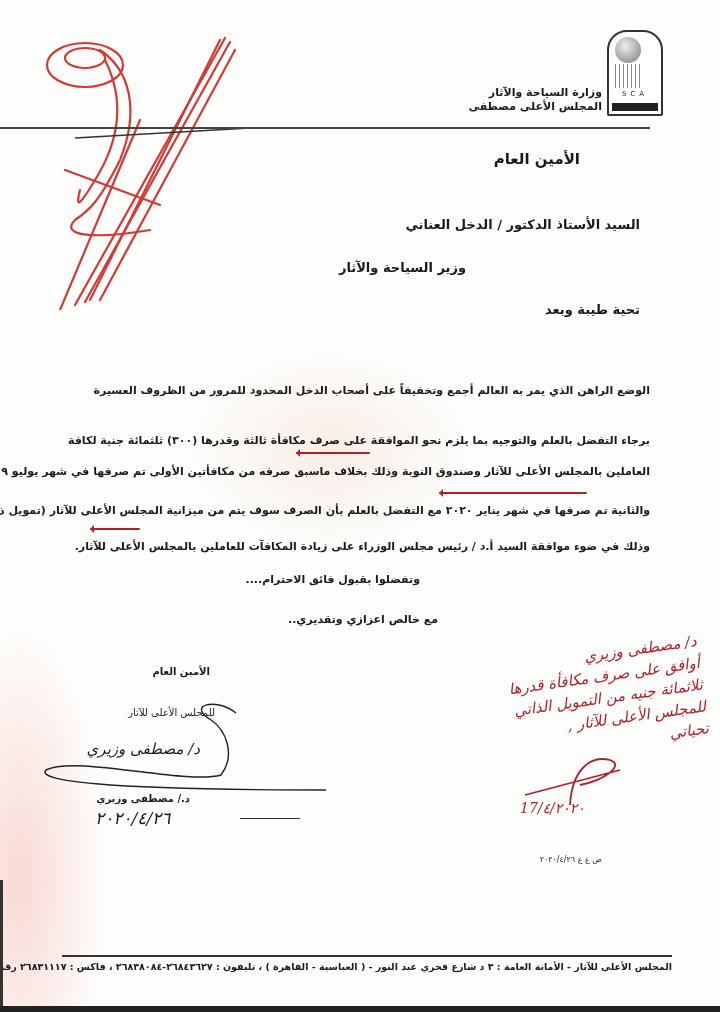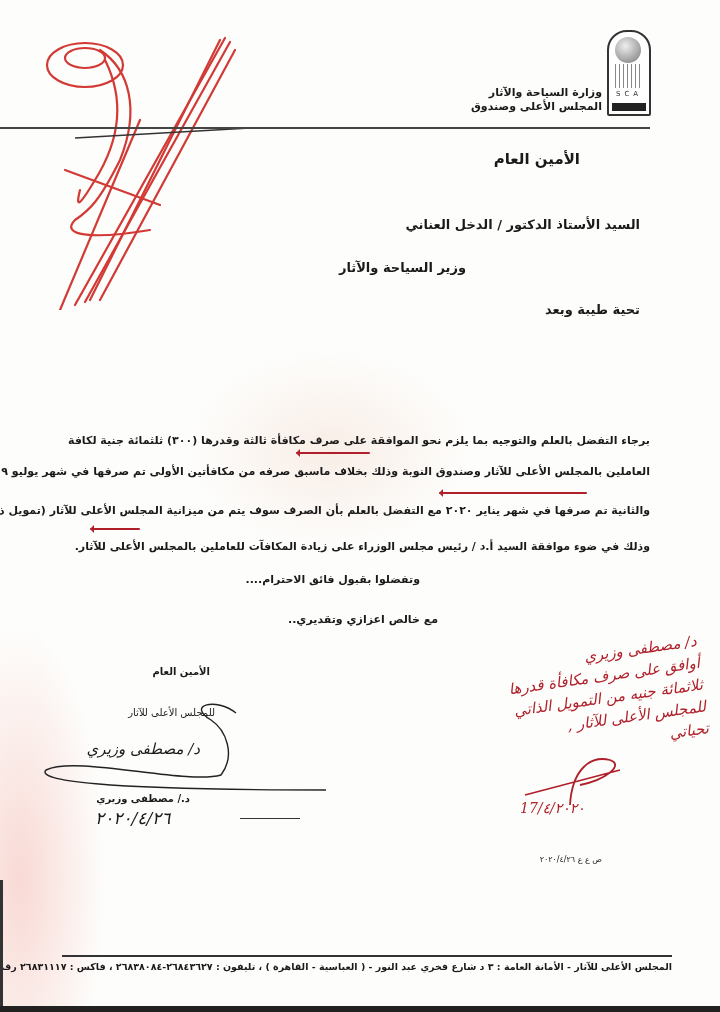--- a/index.html
+++ b/index.html
@@ -18,21 +18,21 @@
     }
     .abs { position: absolute; }
     .rtl { direction: rtl; text-align: right; unicode-bidi: plaintext; }
     .header-line { position: absolute; left: 0; top: 127px; width: 650px; height: 2px; background: #444; }
     .footer-line { position: absolute; left: 62px; top: 955px; width: 610px; height: 2px; background: #333; }
     .bottom-edge { position: absolute; left: 0; top: 1006px; width: 720px; height: 6px; background: #222; }
     .left-edge { position: absolute; left: 0; top: 880px; width: 3px; height: 130px; background: #333; }
 
     .logo {
       position: absolute; left: 607px; top: 30px; width: 40px; height: 82px;
-      border: 2px solid #333; border-radius: 20px 20px 2px 2px; background: #fff;
+      border: 2px solid #333; border-radius: 20px 20px 2px 2px; background: #fff; padding-left: 12px;
     }
     .logo .sun { position: absolute; left: 6px; top: 5px; width: 26px; height: 26px; border-radius: 50%;
       background: radial-gradient(circle at 40% 35%, #eee, #777); }
     .logo .rays { position: absolute; left: 6px; top: 32px; width: 28px; height: 24px;
       background: repeating-linear-gradient(90deg, #555 0 1px, transparent 1px 4px); opacity: .7; }
     .logo .sca { position: absolute; left: 0; top: 58px; width: 100%; text-align: center; font-size: 7px; letter-spacing: 4px; color: #333; }
     .logo .band { position: absolute; left: 3px; bottom: 3px; right: 3px; height: 8px; background: #222; }
 
     .ministry { font-size: 11px; font-weight: bold; line-height: 14px; width: 140px; }
     .sec-title { font-size: 15px; font-weight: bold; }
@@ -70,30 +70,31 @@
   <div class="abs" style="left:233px;top:18px;width:600px;height:1px"></div>
 
   <div class="logo">
     <div class="sun"></div>
     <div class="rays"></div>
     <div class="sca">SCA</div>
     <div class="band"></div>
   </div>
   <div class="abs rtl ministry" style="left:462px;top:86px">
     <div>وزارة السياحة والآثار</div>
-    <div>المجلس الأعلى وصندوق</div>
+    <div>المجلس الأعلى مصطفى</div>
   </div>
   <div class="header-line"></div>
 
   <div class="abs rtl sec-title" style="right:140px;top:150px">الأمين العام</div>
 
   <div class="abs rtl t14" style="right:80px;top:217px">السيد الأستاذ الدكتور / الدخل العناني</div>
   <div class="abs rtl t14" style="right:254px;top:260px">وزير السياحة والآثار</div>
   <div class="abs rtl t14" style="right:80px;top:302px">تحية طيبة وبعد</div>
 
+  <div class="abs rtl body-line" style="right:70px;top:384px">الوضع الراهن الذي يمر به العالم أجمع وتخفيفاً على أصحاب الدخل المحدود للمرور من الظروف العسيرة</div>
   <div class="abs rtl body-line" style="right:70px;top:434px">برجاء التفضل بالعلم والتوجيه بما يلزم نحو الموافقة على صرف مكافأة ثالثة وقدرها (٣٠٠) ثلثمائة جنية لكافة</div>
   <div class="underline-red" style="left:296px;top:452px;width:74px"></div>
   <div class="abs rtl body-line" style="right:70px;top:465px">العاملين بالمجلس الأعلى للآثار وصندوق النوبة وذلك بخلاف ماسبق صرفه من مكافأتين الأولى تم صرفها في شهر يوليو ٢٠١٩</div>
   <div class="underline-red" style="left:439px;top:492px;width:148px"></div>
   <div class="abs rtl body-line" style="right:70px;top:504px">والثانية تم صرفها في شهر يناير ٢٠٢٠ مع التفضل بالعلم بأن الصرف سوف يتم من ميزانية المجلس الأعلى للآثار (تمويل ذاتي)</div>
   <div class="underline-red" style="left:90px;top:528px;width:50px"></div>
   <div class="abs rtl body-line" style="right:70px;top:540px">وذلك في ضوء موافقة السيد أ.د / رئيس مجلس الوزراء على زيادة المكافآت للعاملين بالمجلس الأعلى للآثار.</div>
 
   <div class="abs rtl body-line" style="right:300px;top:573px">وتفضلوا بقبول فائق الاحترام....</div>
   <div class="abs rtl body-line" style="right:282px;top:613px">مع خالص اعزازي وتقديري..</div>

